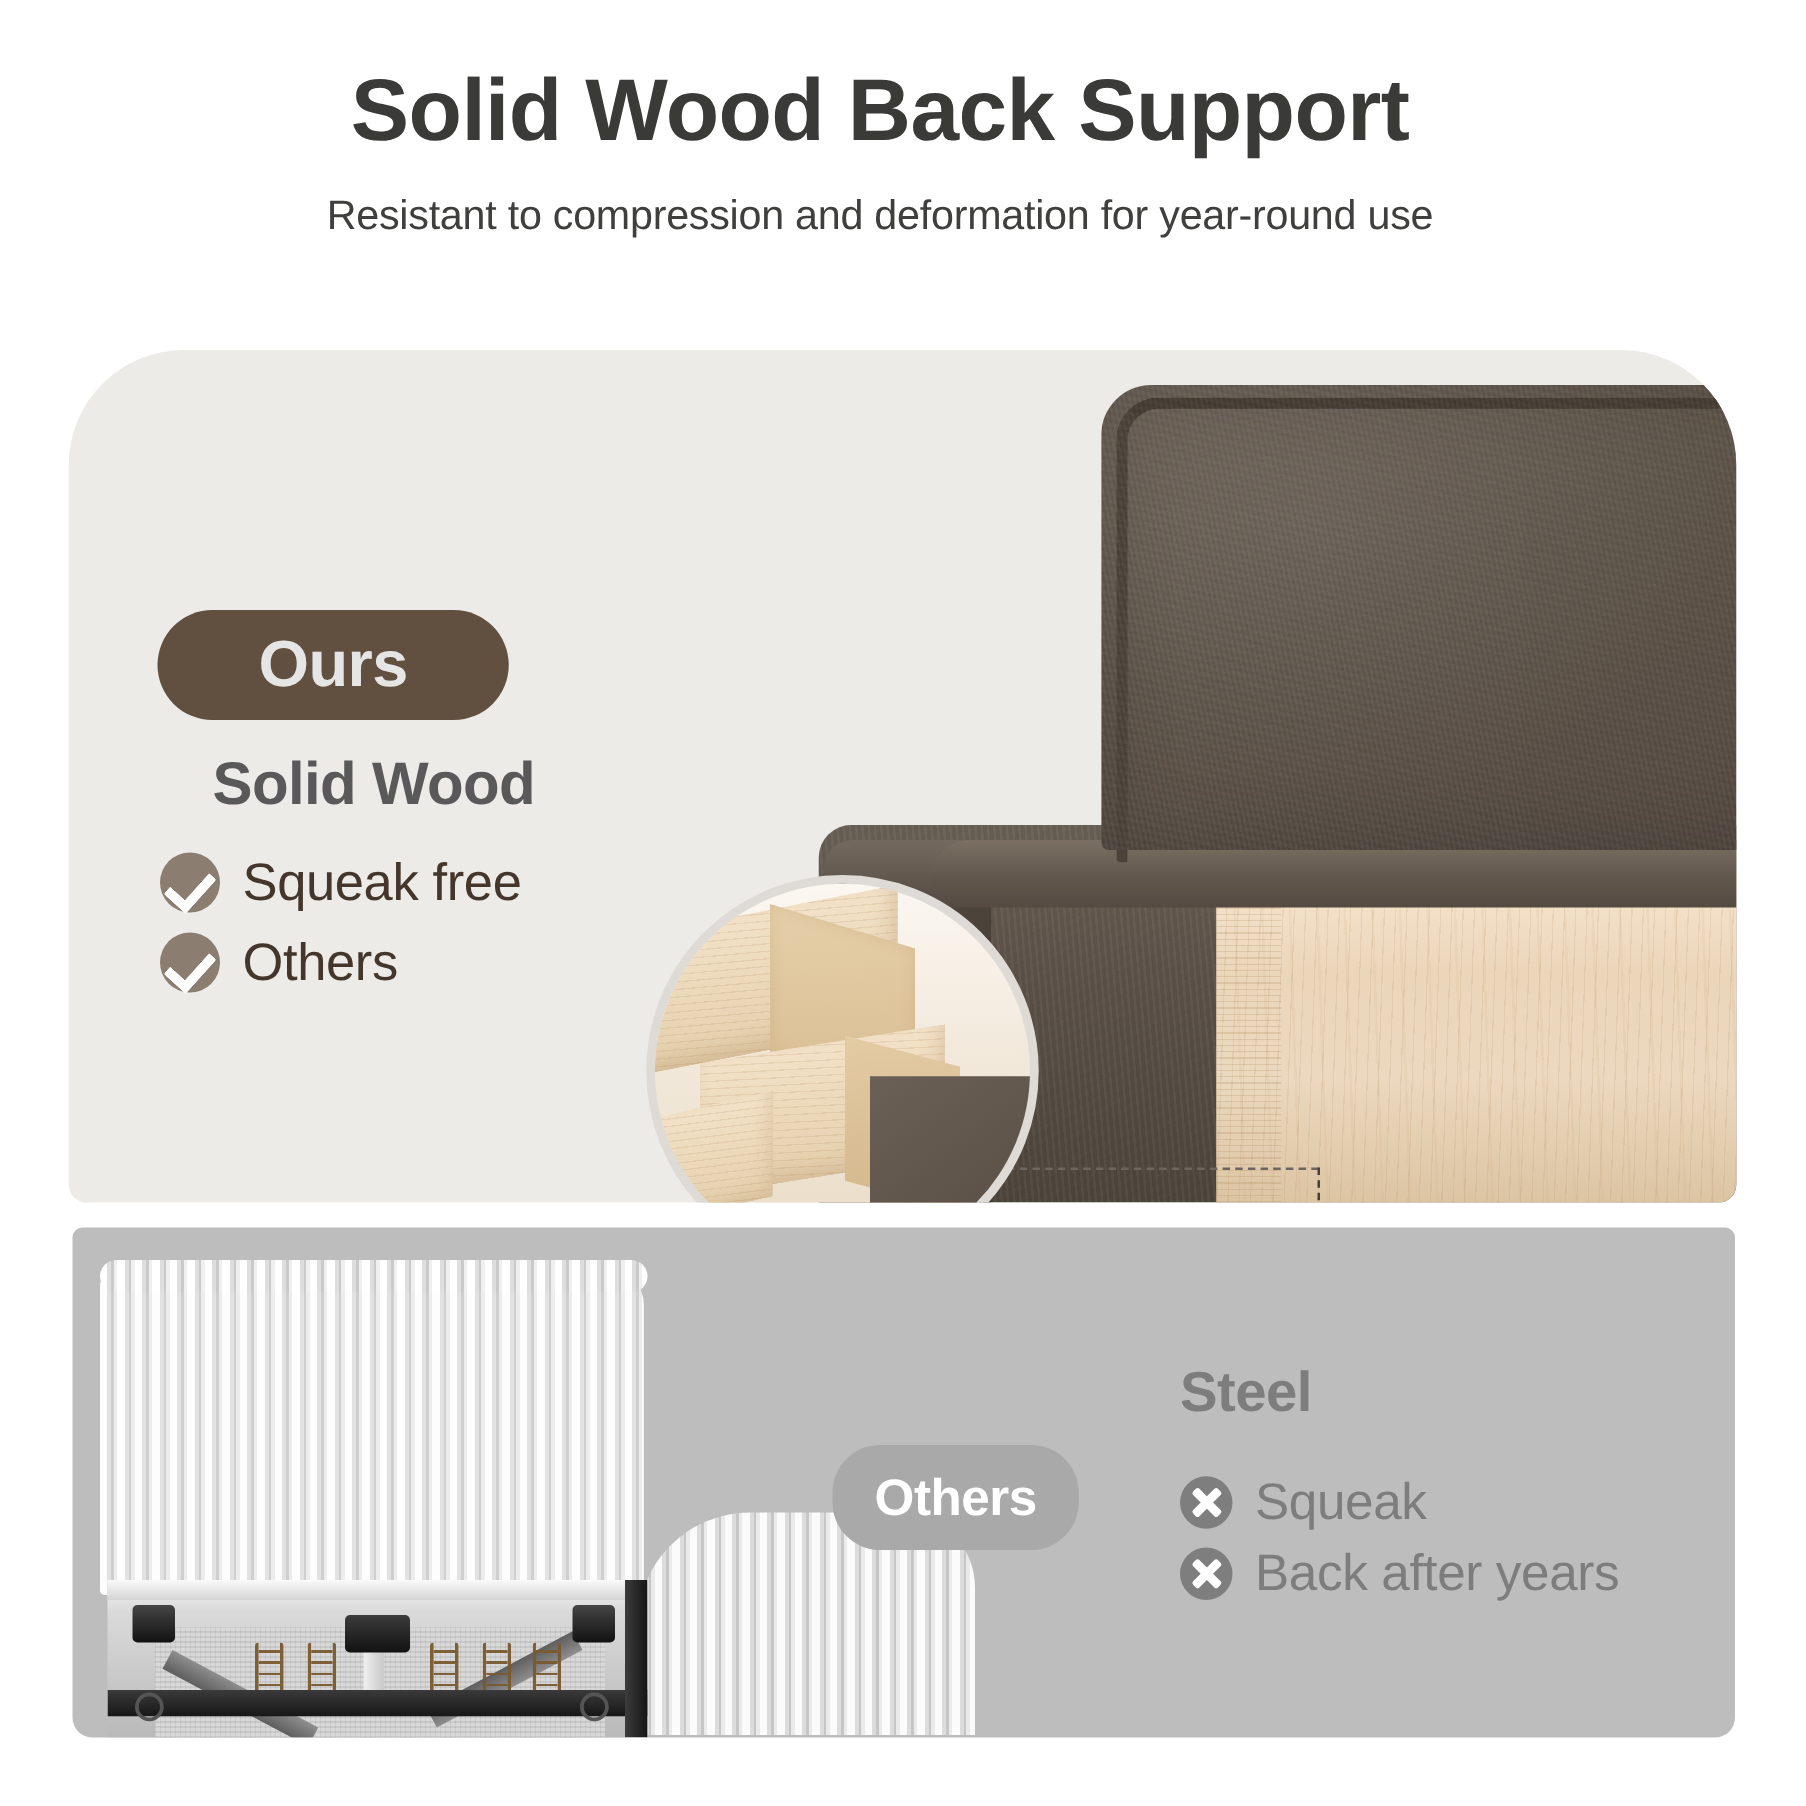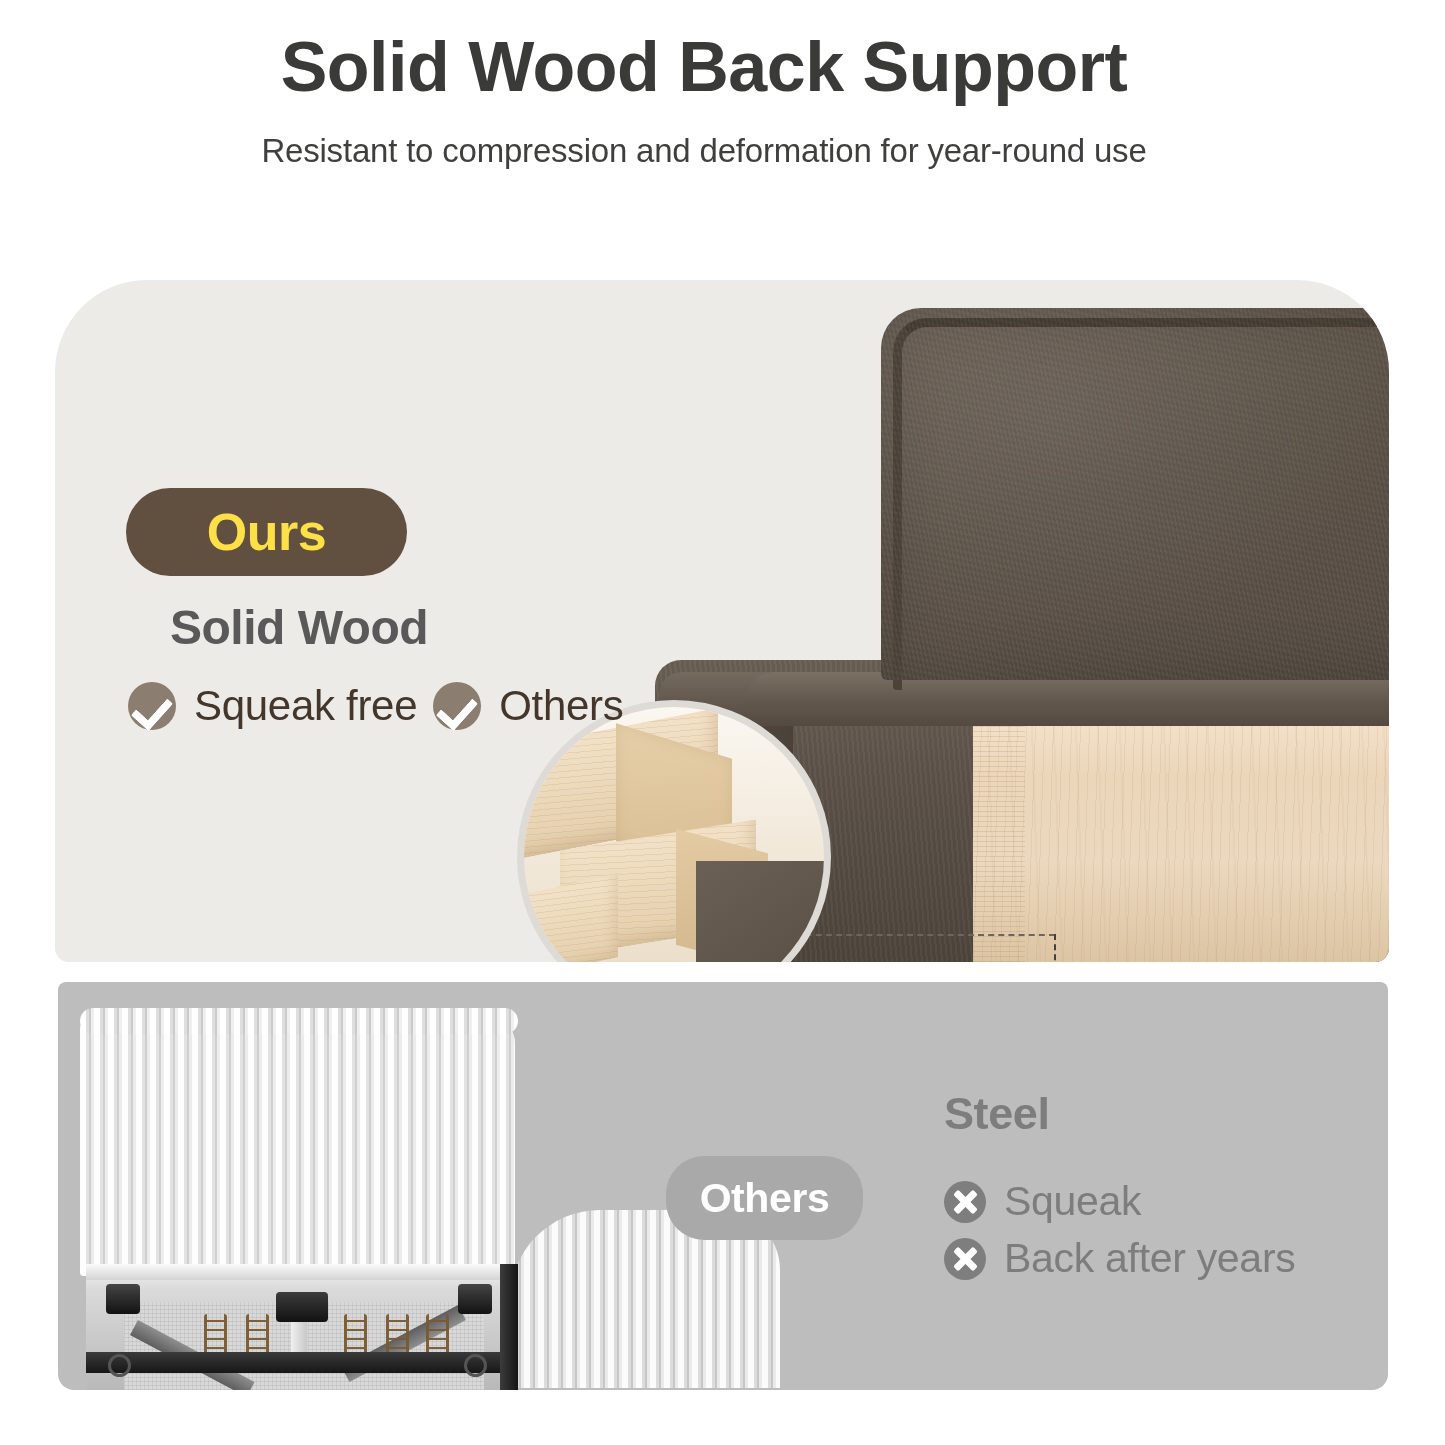--- a/index.html
+++ b/index.html
@@ -13,21 +13,21 @@
     font-family: "Liberation Sans", sans-serif;
     overflow: hidden;
     position: relative;
   }
 
   
   .header {
     position: absolute;
     top: 0; left: 0;
     width: 1408px;
-    padding-top: 32px;
+    padding-top: 53px;
     text-align: center;
   }
   .page-title {
     font-size: 70px;
     font-weight: bold;
     color: #3a3a38;
     letter-spacing: -0.5px;
     line-height: 1.0;
     margin: 0;
   }
@@ -259,41 +259,42 @@
     top: 488px;
     width: 281px;
     height: 88px;
     border-radius: 46px;
     background: #61503f;
     display: flex;
     align-items: center;
     justify-content: center;
   }
   .ours-badge-label {
-    color: #fde047;
+    color: #e5e5e5;
     font-size: 52px;
     font-weight: bold;
     letter-spacing: -0.5px;
     line-height: 1;
   }
   .ours-material {
     position: absolute;
     left: 128px;
     top: 600px;
     font-size: 48px;
     font-weight: bold;
     color: #59595a;
     letter-spacing: -0.5px;
     margin-left: 42px;
   }
   .ours-list {
     position: absolute;
     left: 128px;
     top: 682px;
     display: flex;
+    flex-direction: column;
     gap: 16px;
   }
   .feat-row {
     display: flex;
     align-items: center;
     gap: 18px;
   }
   .check-ic {
     position: relative;
     width: 48px; height: 48px;

